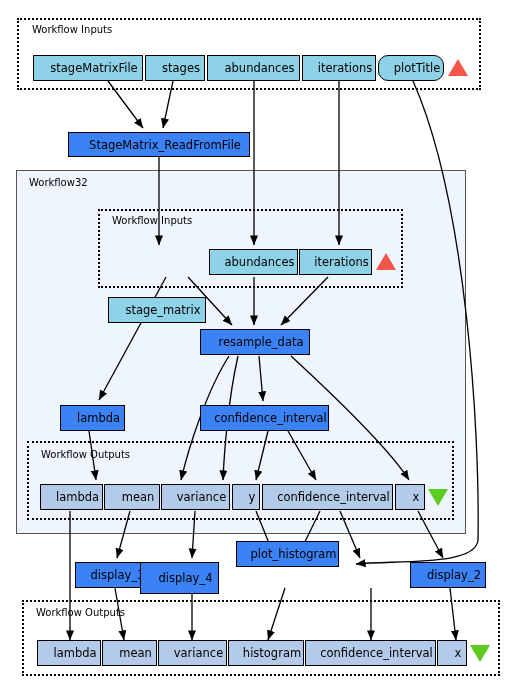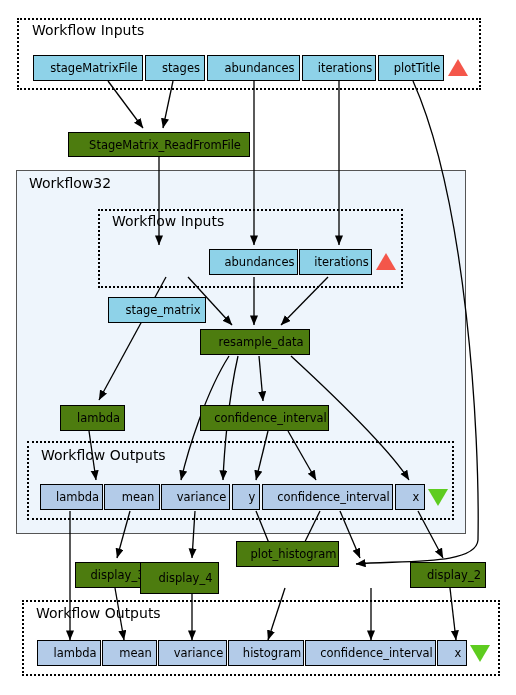--- a/index.html
+++ b/index.html
@@ -32,21 +32,21 @@
   .group-dashed {
     border: 2px dotted #000000;
     background: transparent;
   }
   .group-solid {
     border: 1.5px solid #555555;
     background: #eef5fc;
   }
   .group-label {
     position: absolute;
-    font-size: 14px;
+    font-size: 10px;
     color: #000000;
     white-space: nowrap;
     line-height: 12px;
   }
   .node {
     position: absolute;
     box-sizing: border-box;
     border: 1.3px solid #000000;
     display: flex;
     align-items: center;
@@ -57,21 +57,21 @@
     line-height: 12px;
     padding-left: 12px;
   }
   .node.port-in {
     background: #8ed2e8;
   }
   .node.port-out {
     background: #b3cbe8;
   }
   .node.proc {
-    background: #4d7c0f;
+    background: #3b82f6;
     text-align: center;
   }
   .tri {
     position: absolute;
     width: 0;
     height: 0;
   }
   .tri-up {
     border-left: 10px solid transparent;
     border-right: 10px solid transparent;
@@ -176,21 +176,21 @@
   </div>
   <div class="node port-in" style="left:145px; top:55px; width:60px; height:26px;">
     <span>stages</span>
   </div>
   <div class="node port-in" style="left:207px; top:55px; width:93px; height:26px;">
     <span>abundances</span>
   </div>
   <div class="node port-in" style="left:302px; top:55px; width:74px; height:26px;">
     <span>iterations</span>
   </div>
-  <div class="node port-in" style="left:378px; top:55px; width:66px; height:26px;">
+  <div class="node port-in" style="left:378px; top:55px; width:66px; height:26px;border-radius:10px;">
     <span>plotTitle</span>
   </div>
   <div class="tri tri-up" style="left:448px; top:59px;"></div>
 
   <div class="node proc" style="left:68px; top:132px; width:182px; height:25px;">
     <span>StageMatrix_ReadFromFile</span>
   </div>
 
   <div class="node port-in" style="left:108px; top:249px; width:98px; height:26px;margin-top:48px;">
     <span>stage_matrix</span>

